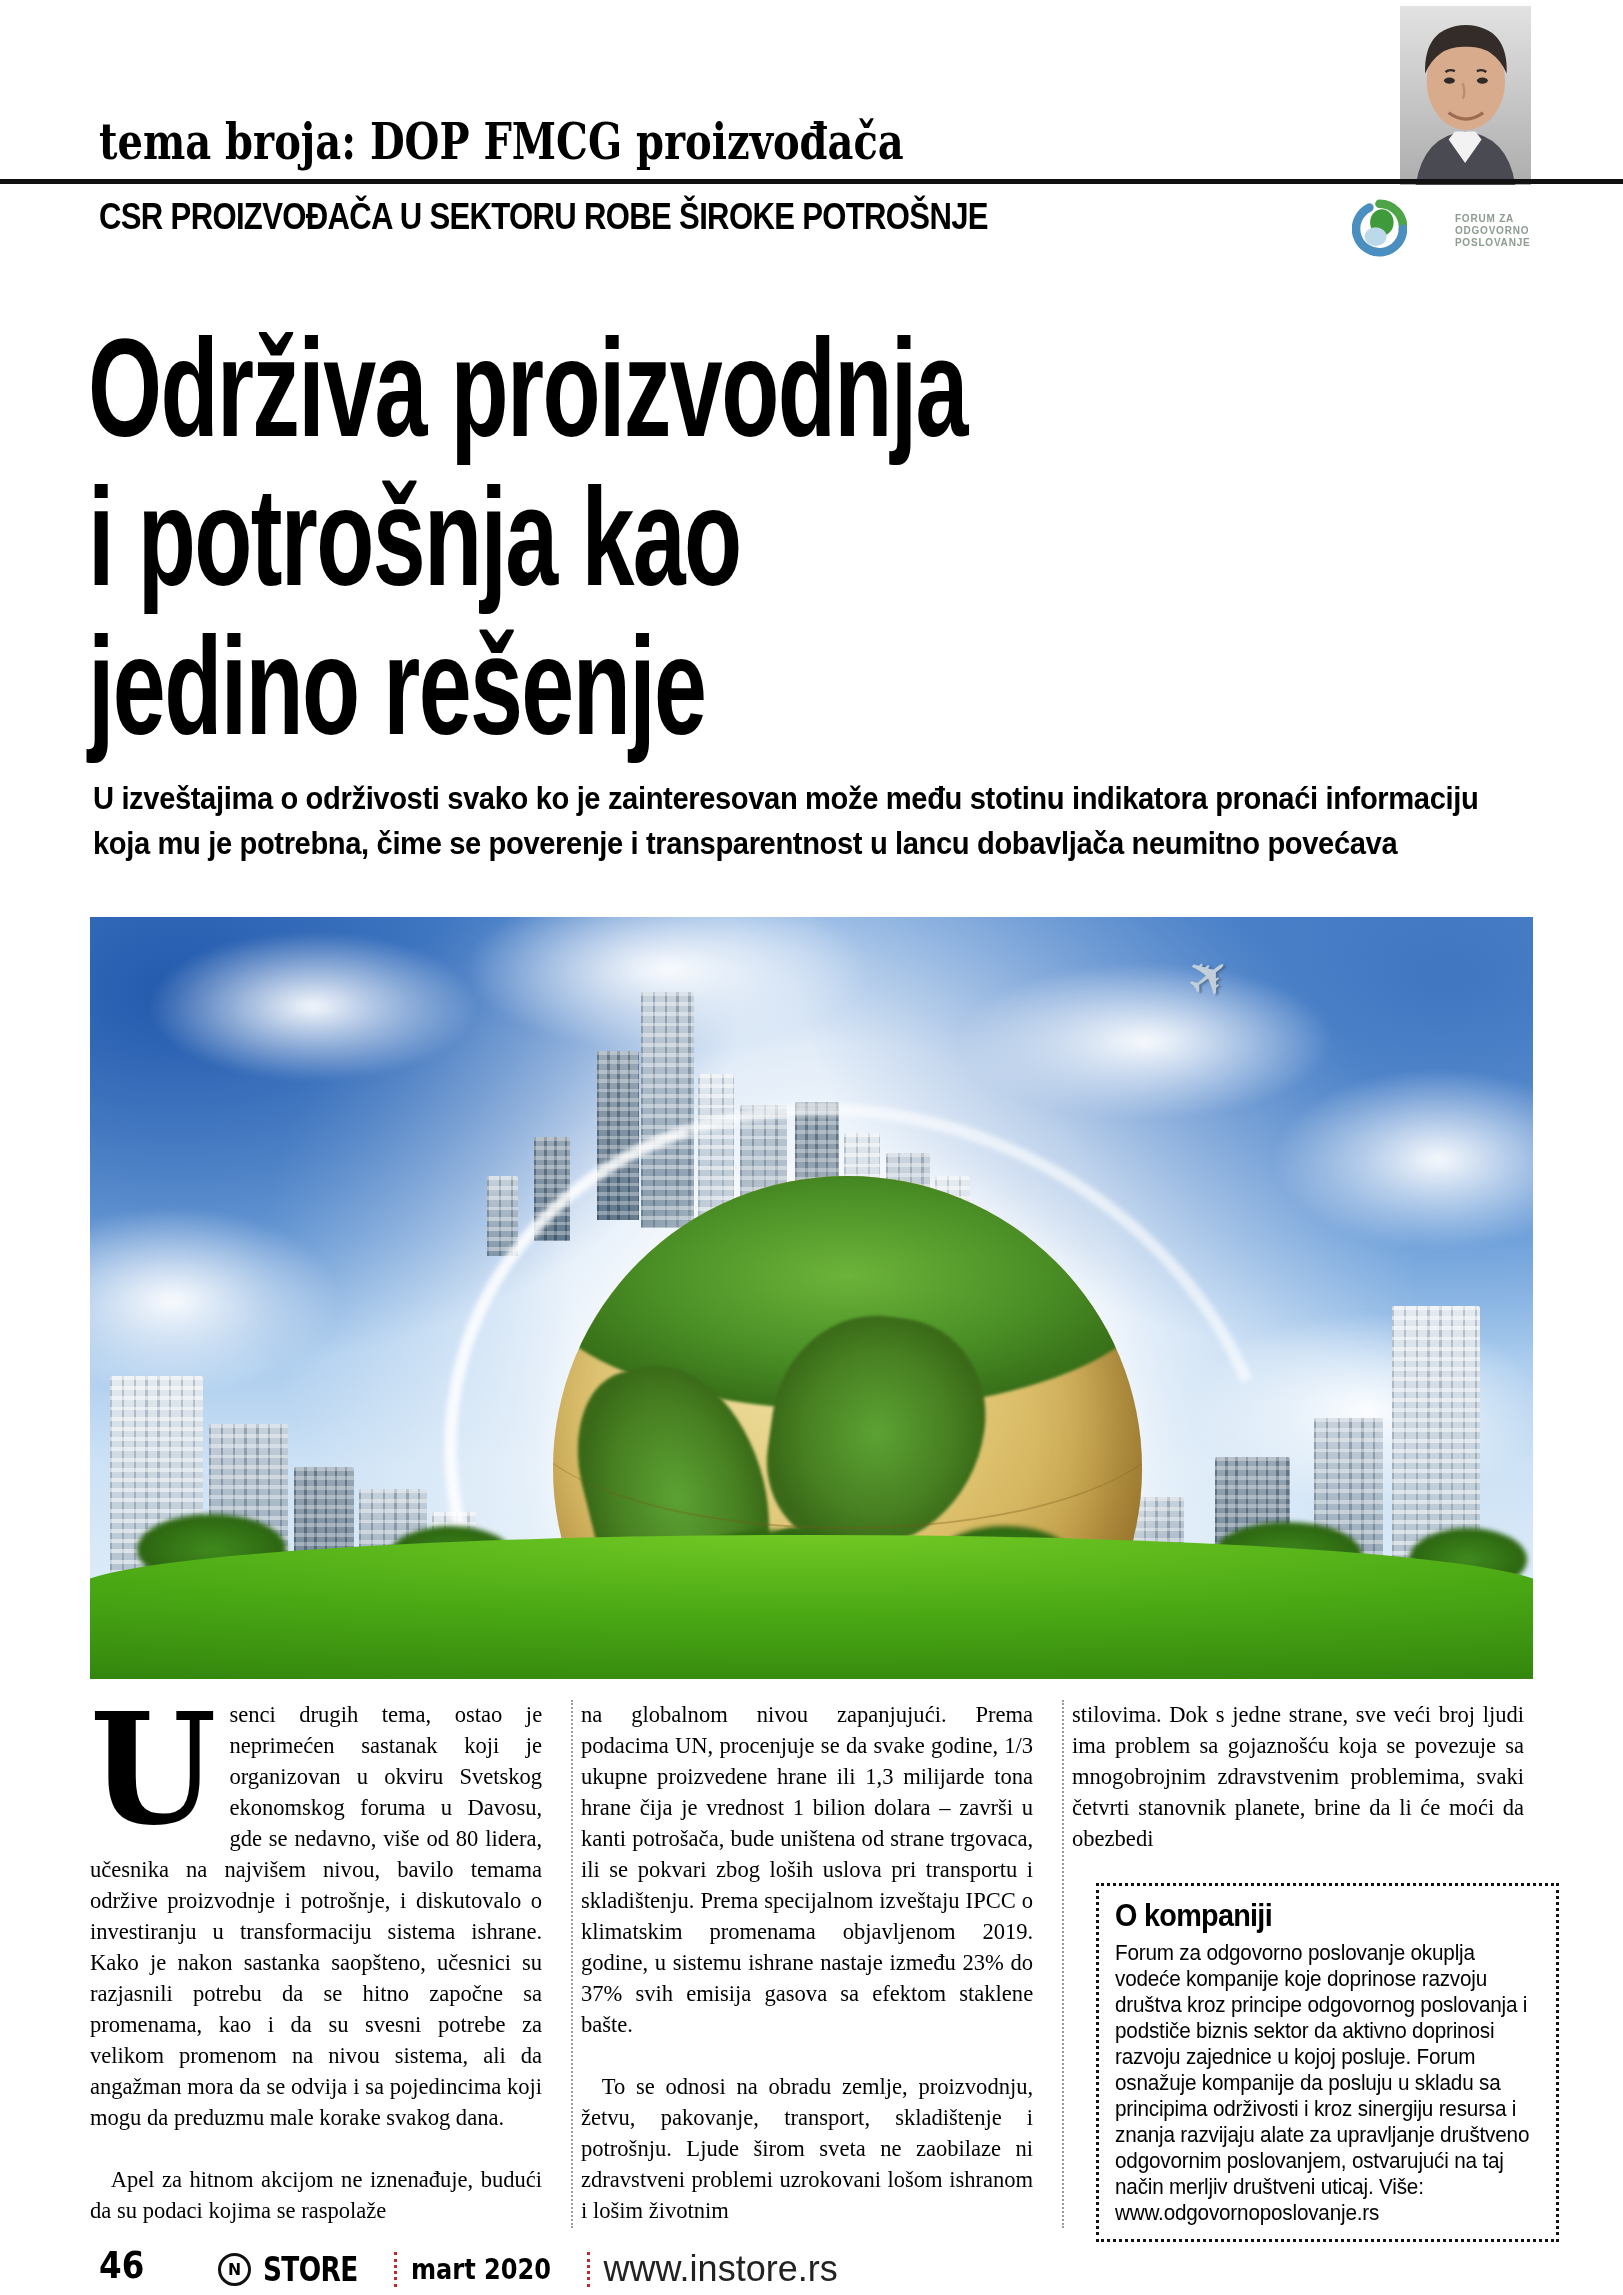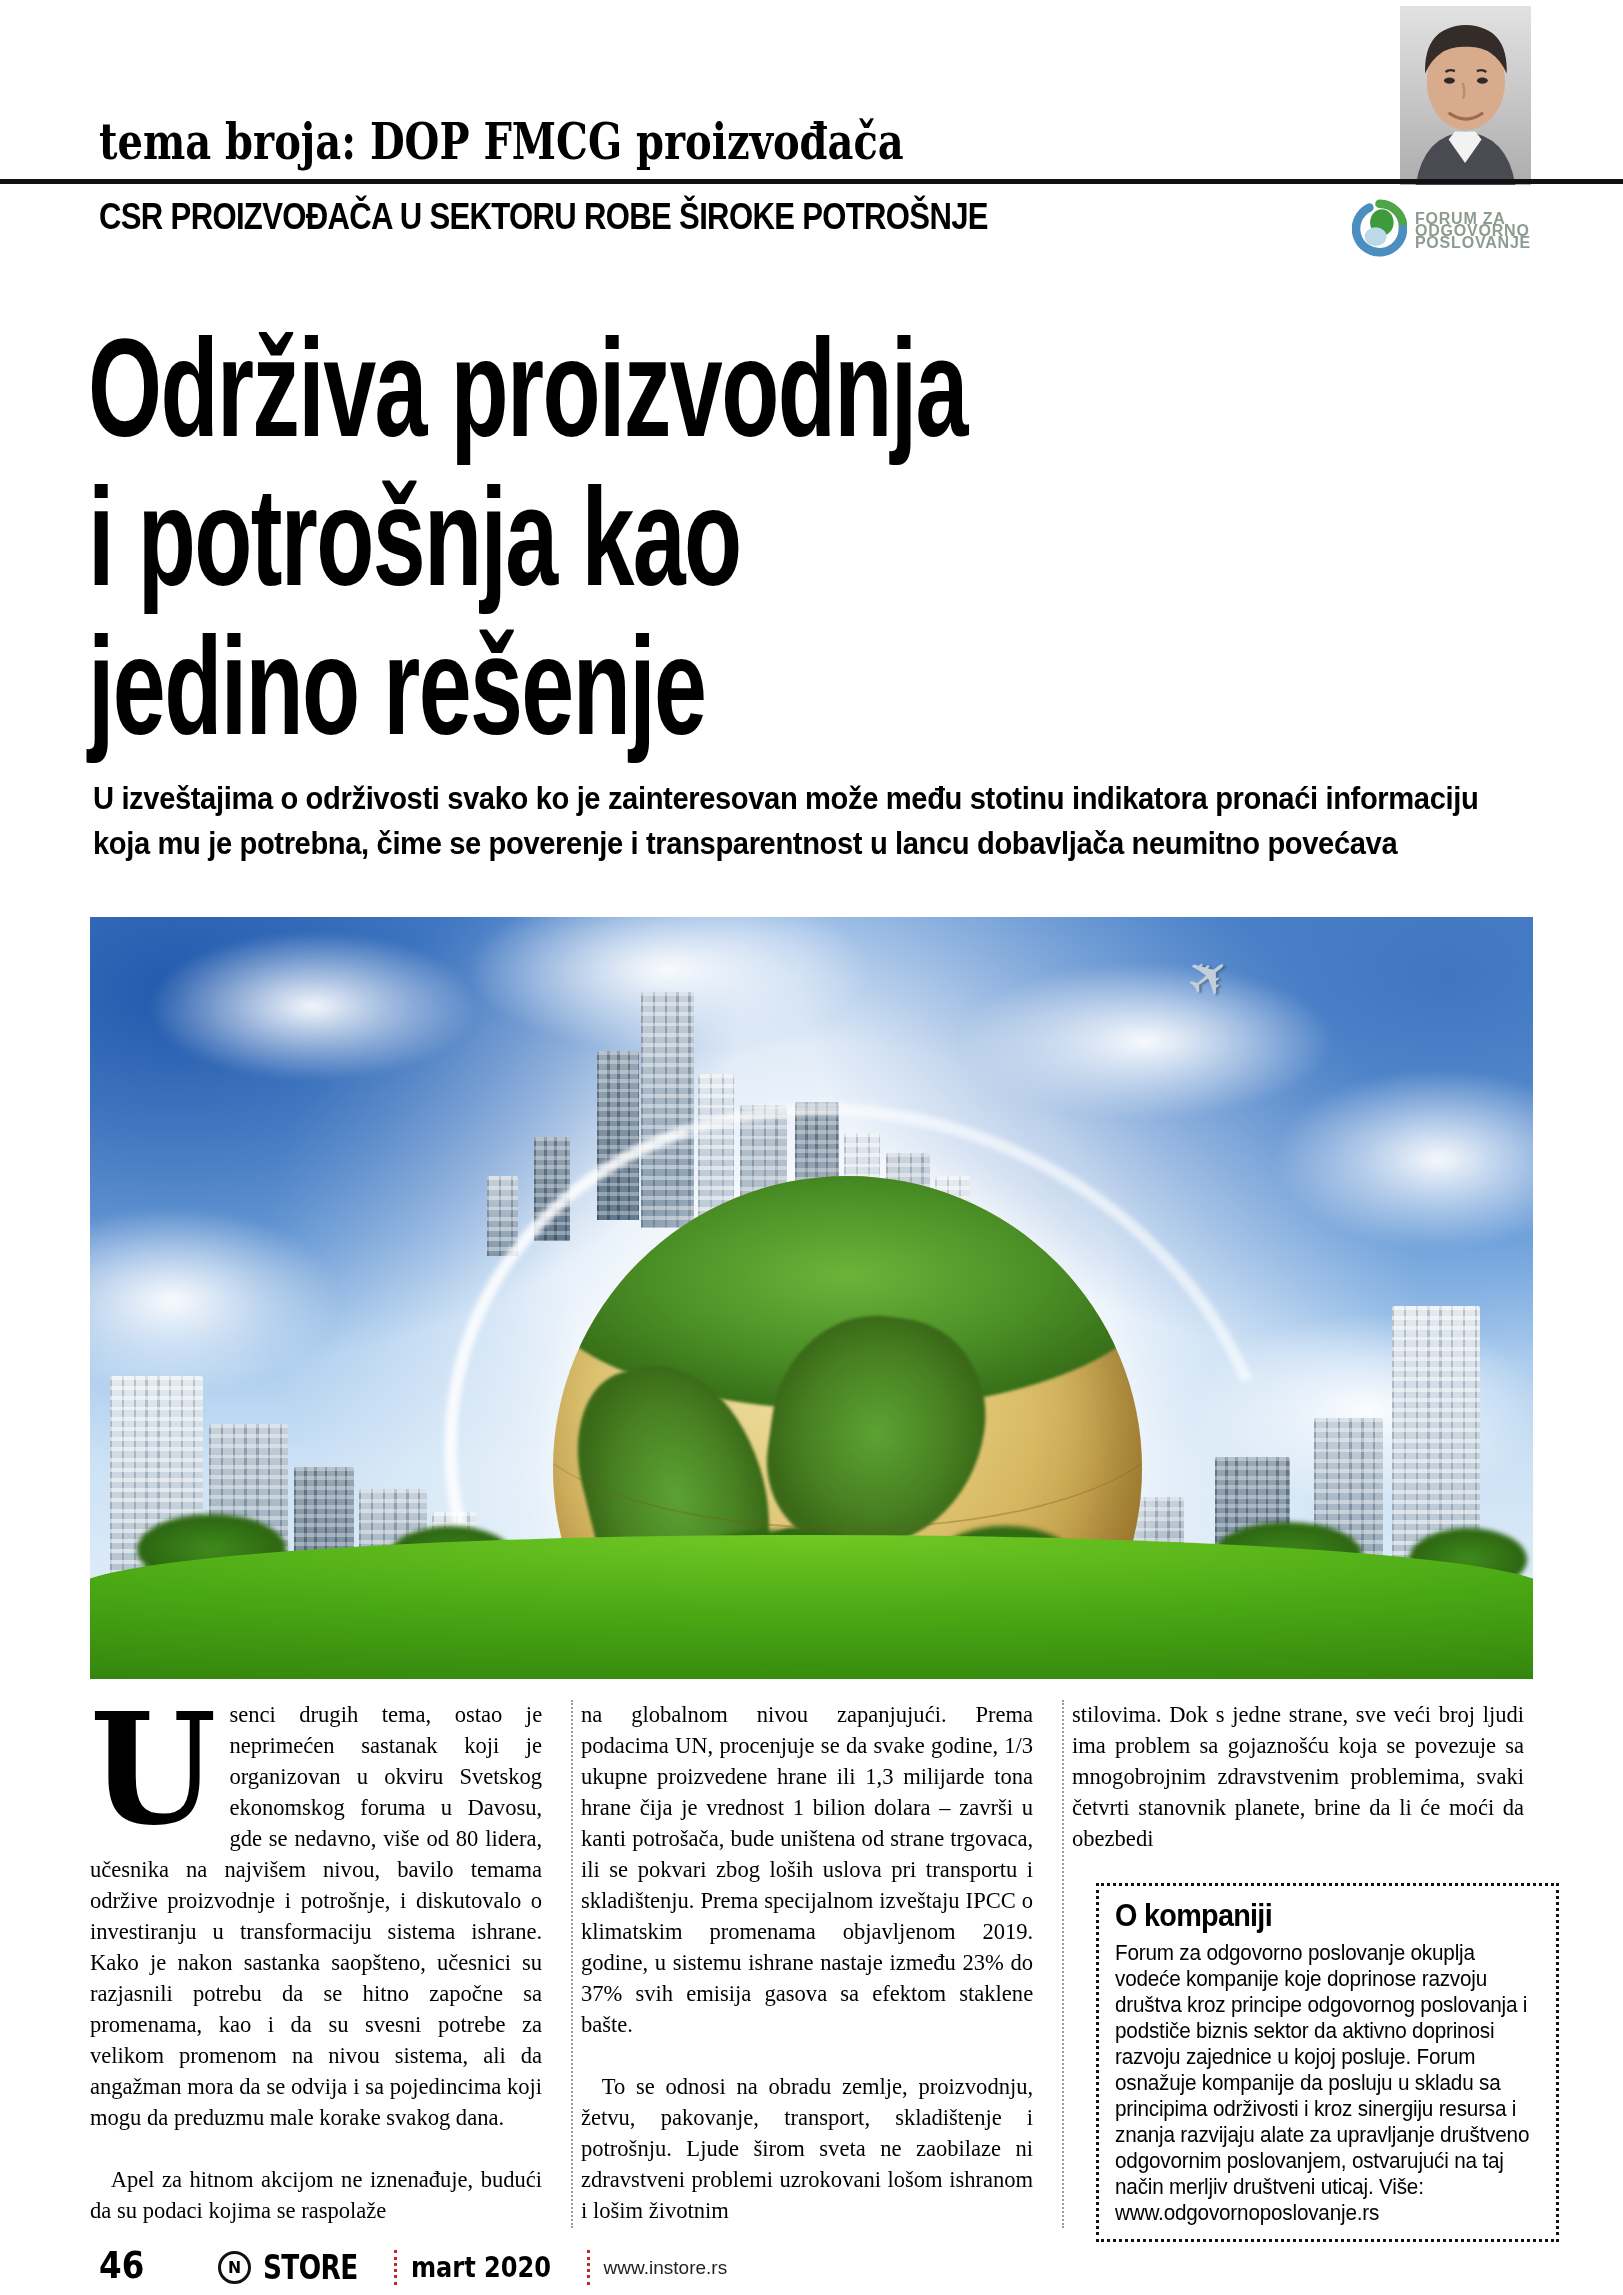--- a/index.html
+++ b/index.html
@@ -10,22 +10,22 @@
 
   
   .kicker{left:99px;top:112px;font-family:"DejaVu Serif",serif;font-weight:bold;font-size:50px;transform:scaleX(.8);}
   .authors{right:345px;top:47px;text-align:right;font-family:"DejaVu Serif",serif;font-weight:bold;
            font-size:23.6px;line-height:27.5px;}
   .portrait{left:1400px;top:6.3px;width:131px;height:179px;}
   .rule{left:0;top:179px;width:1623px;height:4.7px;background:#111;}
   .section-title{left:99px;top:196px;font-family:"Liberation Sans",sans-serif;font-weight:bold;
                  font-size:37px;transform:scaleX(.84);letter-spacing:-0.8px;}
   .logo{left:1352px;top:195px;width:181px;height:72px;display:flex;align-items:center;gap:7.9px;}
-  .logo-text{font-family:"Liberation Sans",sans-serif;font-size:16px;line-height:11.8px;font-weight:bold;
-             color:#8e9b90;letter-spacing:0.8px;}
+  .logo-text{font-family:"Liberation Sans",sans-serif;font-size:10px;line-height:11.8px;font-weight:bold;
+             color:#8e9b90;letter-spacing:0.8px;margin-left:40px;}
 
   
   .main-title{left:88px;top:313px;font-family:"Liberation Sans",sans-serif;font-weight:bold;
               font-size:140px;line-height:149px;letter-spacing:-2.4px;transform:scaleX(.68);transform-origin:0 0;}
   .lede-wrap{left:93px;top:776px;width:1488px;transform:scaleX(.94);transform-origin:0 0;}
   .lede{font-family:"Liberation Sans",sans-serif;font-weight:bold;font-size:31px;line-height:45px;letter-spacing:-0.4px;}
 
   
   #photo{left:90px;top:917px;width:1443px;height:762px;overflow:hidden;
      background:
@@ -80,21 +80,21 @@
   .about-body{font-family:"Liberation Sans",sans-serif;font-size:22px;line-height:26px;letter-spacing:-0.2px;}
 
   
   .pageno{left:99px;top:2244px;font-family:"DejaVu Sans",sans-serif;font-weight:bold;font-size:37px;
           transform:scaleX(.88);transform-origin:0 0;}
   .footer-group{left:218px;top:2248px;display:flex;align-items:center;gap:11.8px;font-family:"Liberation Sans",sans-serif;}
   .in-circle{width:27px;height:27px;border:3.1px solid #111;border-radius:50%;display:flex;align-items:center;
              justify-content:center;font-weight:bold;font-size:15.7px;font-family:"DejaVu Sans",sans-serif;}
   .brand{font-family:"DejaVu Sans",sans-serif;font-weight:bold;font-size:33px;transform:scaleX(.8);transform-origin:0 50%;letter-spacing:-0.8px;}
   .issue{font-family:"DejaVu Sans",sans-serif;font-weight:bold;font-size:28px;transform:scaleX(.86);transform-origin:0 50%;}
-  .site{font-size:19px;color:#222;}
+  .site{font-size:36px;color:#222;}
   .vdots{width:0;height:35px;border-left:3.1px dotted #c1272d;margin:0 1.6px;}
 </style>
 </head>
 <body>
 
 <div id="page">
 
   <div class="abs kicker condense">tema broja: DOP FMCG proizvođača</div>
 
 

